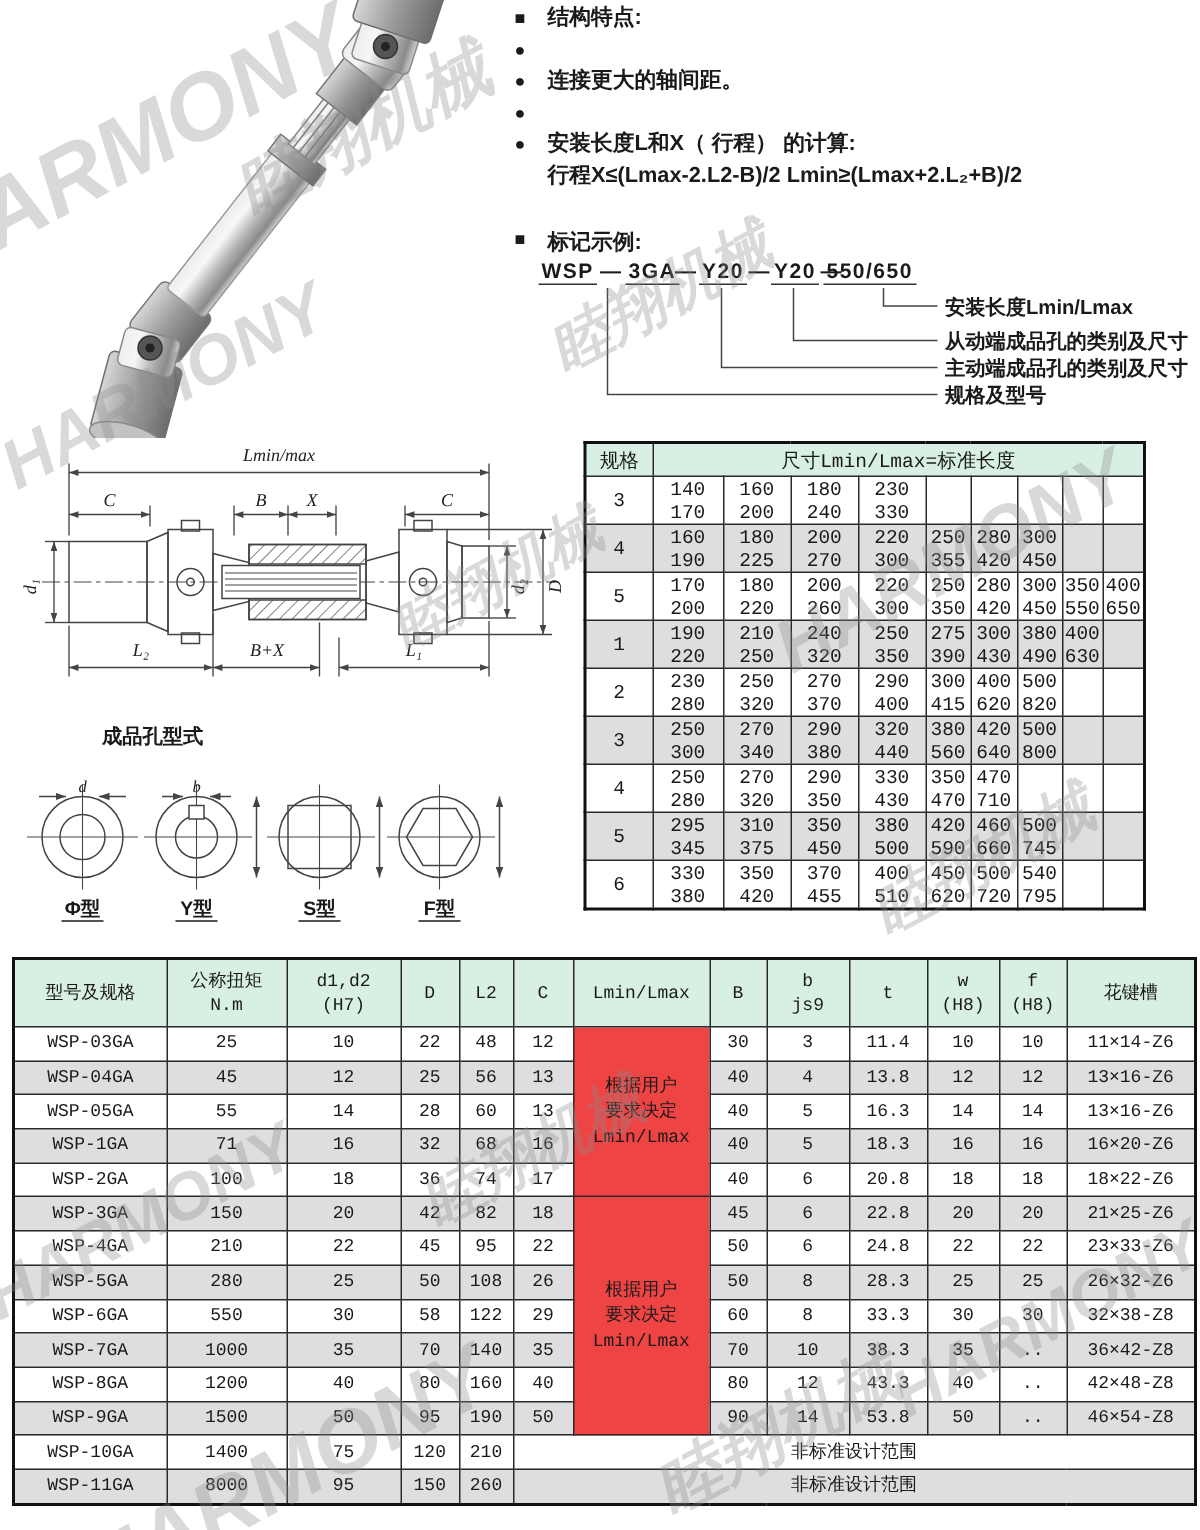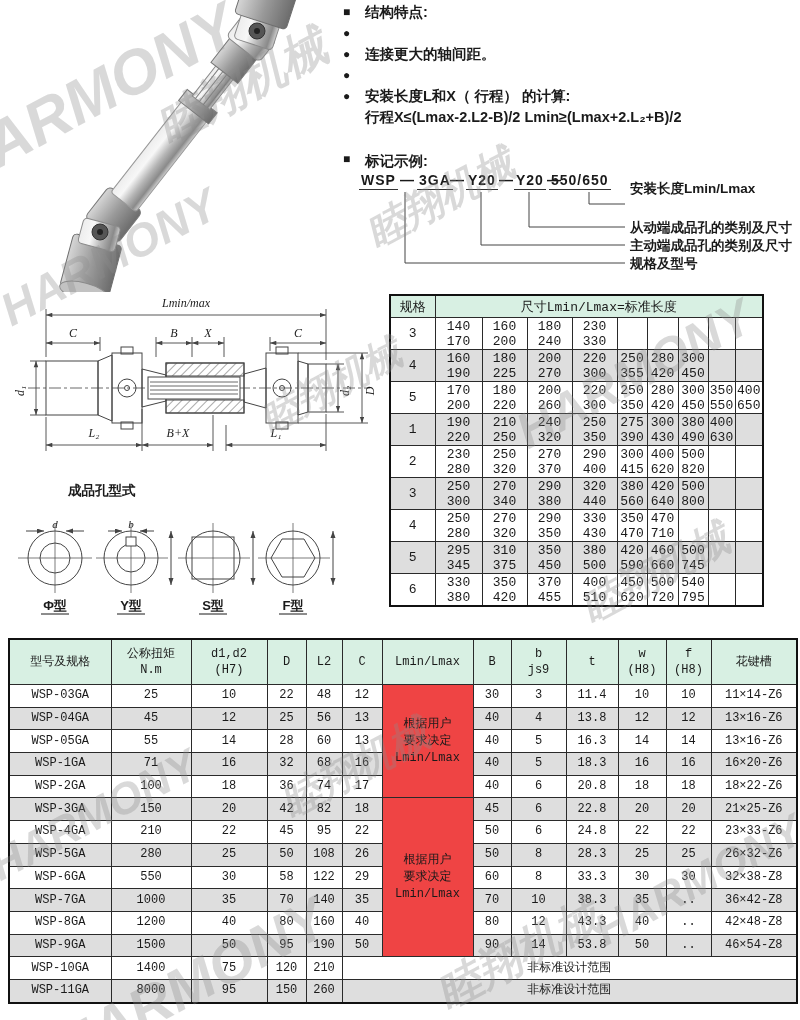--- a/index.html
+++ b/index.html
@@ -130,21 +130,21 @@
     <span class="codedash" style="left:156px">—</span>
     <span class="codepart" style="left:171px">Y20</span>
     <span class="codedash" style="left:204px">—</span>
     <span class="codepart" style="left:206px">550/650</span>
     <svg width="456" height="138">
       <polyline points="246,40 246,52 282,52" fill="none" stroke="#444"></polyline>
       <polyline points="186,40 186,75 282,75" fill="none" stroke="#444"></polyline>
       <polyline points="138,40 138,93 282,93" fill="none" stroke="#444"></polyline>
       <polyline points="62,40 62,111 282,111" fill="none" stroke="#444"></polyline>
     </svg>
-    <span class="mlabel" style="top:28px">安装长度Lmin/Lmax</span>
+    <span class="mlabel" style="top:44px">安装长度Lmin/Lmax</span>
     <span class="mlabel" style="top:67px">从动端成品孔的类别及尺寸</span>
     <span class="mlabel" style="top:85px">主动端成品孔的类别及尺寸</span>
     <span class="mlabel" style="top:103px">规格及型号</span>
   </section>
 
   <svg id="schematic" width="378" height="348" viewBox="0 0 378 348">
     <defs>
       <pattern id="hatch" width="6" height="6" patternUnits="userSpaceOnUse" patternTransform="rotate(45)">
         <line x1="0" y1="0" x2="0" y2="6" stroke="#555" stroke-width="1"></line>
       </pattern>

